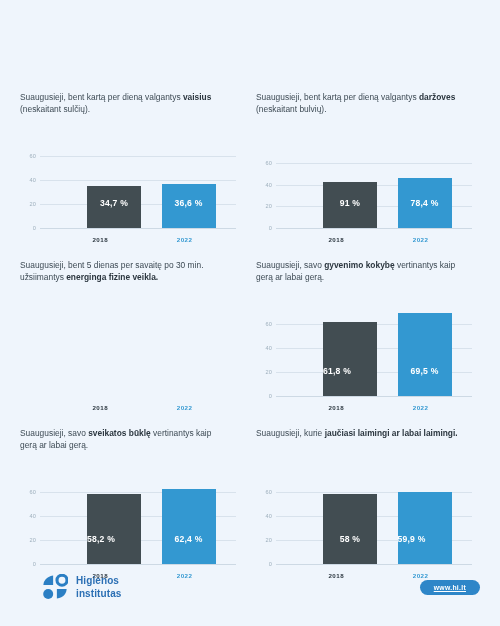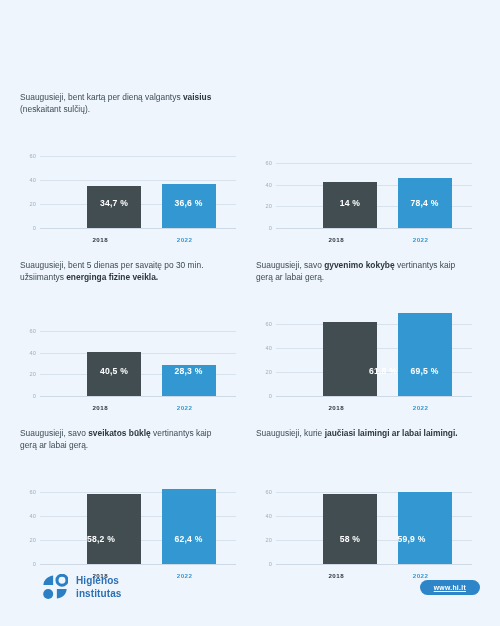--- a/index.html
+++ b/index.html
@@ -200,76 +200,63 @@
             <div class="gridline baseline" style="top: 100%;"></div>
             <div class="ytick" style="top: 100%;">0</div>
             <div class="bar b2018" style="height: 49.5714%;"></div>
             <div class="bar-value" style="left: 24%; width: 54px; text-align: center;">34,7 %</div>
             <div class="bar b2022" style="height: 52.2857%;"></div>
             <div class="bar-value" style="left: 62%; width: 54px; text-align: center;">36,6 %</div>
           </div>
         </div>
       </div>
       <div class="chart-card tall-caption">
+        <div class="chart-caption"><span>Suaugusieji, bent kartą per dieną valgantys </span><b>daržoves</b><span> (neskaitant bulvių).</span></div>
         <div class="plot">
           <div class="xlabel x2018">2018</div>
           <div class="xlabel x2022">2022</div>
           <div class="axis-area">
             <div class="gridline" style="top: 14.2857%;"></div>
             <div class="ytick" style="top: 14.2857%;">60</div>
             <div class="gridline" style="top: 42.8571%;"></div>
             <div class="ytick" style="top: 42.8571%;">40</div>
             <div class="gridline" style="top: 71.4286%;"></div>
             <div class="ytick" style="top: 71.4286%;">20</div>
             <div class="gridline baseline" style="top: 100%;"></div>
             <div class="ytick" style="top: 100%;">0</div>
             <div class="bar b2018" style="height: 60%;"></div>
-            <div class="bar-value" style="left: 24%; width: 54px; text-align: center;">14 %</div>
+            <div class="bar-value" style="left: 24%; width: 54px; text-align: center;">91 %</div>
             <div class="bar b2022" style="height: 65.8571%;"></div>
             <div class="bar-value" style="left: 62%; width: 54px; text-align: center;">78,4 %</div>
           </div>
         </div>
       </div>
       <div class="chart-card tall-caption">
         <div class="chart-caption"><span>Suaugusieji, bent 5 dienas per savaitę po 30 min. užsiimantys </span><b>energinga fizine veikla.</b></div>
         <div class="plot">
           <div class="xlabel x2018">2018</div>
           <div class="xlabel x2022">2022</div>
-          <div class="axis-area">
-            <div class="gridline" style="top: 14.2857%;"></div>
-            <div class="ytick" style="top: 14.2857%;">60</div>
-            <div class="gridline" style="top: 42.8571%;"></div>
-            <div class="ytick" style="top: 42.8571%;">40</div>
-            <div class="gridline" style="top: 71.4286%;"></div>
-            <div class="ytick" style="top: 71.4286%;">20</div>
-            <div class="gridline baseline" style="top: 100%;"></div>
-            <div class="ytick" style="top: 100%;">0</div>
-            <div class="bar b2018" style="height: 57.8571%;"></div>
-            <div class="bar-value" style="left: 24%; width: 54px; text-align: center;">40,5 %</div>
-            <div class="bar b2022" style="height: 40.4286%;"></div>
-            <div class="bar-value" style="left: 62%; width: 54px; text-align: center;">28,3 %</div>
-          </div>
         </div>
       </div>
       <div class="chart-card">
         <div class="chart-caption"><span>Suaugusieji, savo </span><b>gyvenimo kokybę</b><span> vertinantys kaip gerą ar labai gerą.</span></div>
         <div class="plot">
           <div class="xlabel x2018">2018</div>
           <div class="xlabel x2022">2022</div>
           <div class="axis-area">
             <div class="gridline" style="top: 14.2857%;"></div>
             <div class="ytick" style="top: 14.2857%;">60</div>
             <div class="gridline" style="top: 42.8571%;"></div>
             <div class="ytick" style="top: 42.8571%;">40</div>
             <div class="gridline" style="top: 71.4286%;"></div>
             <div class="ytick" style="top: 71.4286%;">20</div>
             <div class="gridline baseline" style="top: 100%;"></div>
             <div class="ytick" style="top: 100%;">0</div>
             <div class="bar b2018" style="height: 88.2857%;"></div>
-            <div class="bar-value" style="left: 24%; width: 54px; text-align: left; padding-left: 46px;">61,8 %</div>
+            <div class="bar-value" style="left: 24%; width: 54px; text-align: left;">61,8 %</div>
             <div class="bar b2022" style="height: 99.2857%;"></div>
             <div class="bar-value" style="left: 62%; width: 54px; text-align: center;">69,5 %</div>
           </div>
         </div>
       </div>
       <div class="chart-card">
         <div class="chart-caption"><span>Suaugusieji, savo </span><b>sveikatos būklę</b><span> vertinantys kaip gerą ar labai gerą.</span></div>
         <div class="plot">
           <div class="xlabel x2018">2018</div>
           <div class="xlabel x2022">2022</div>

